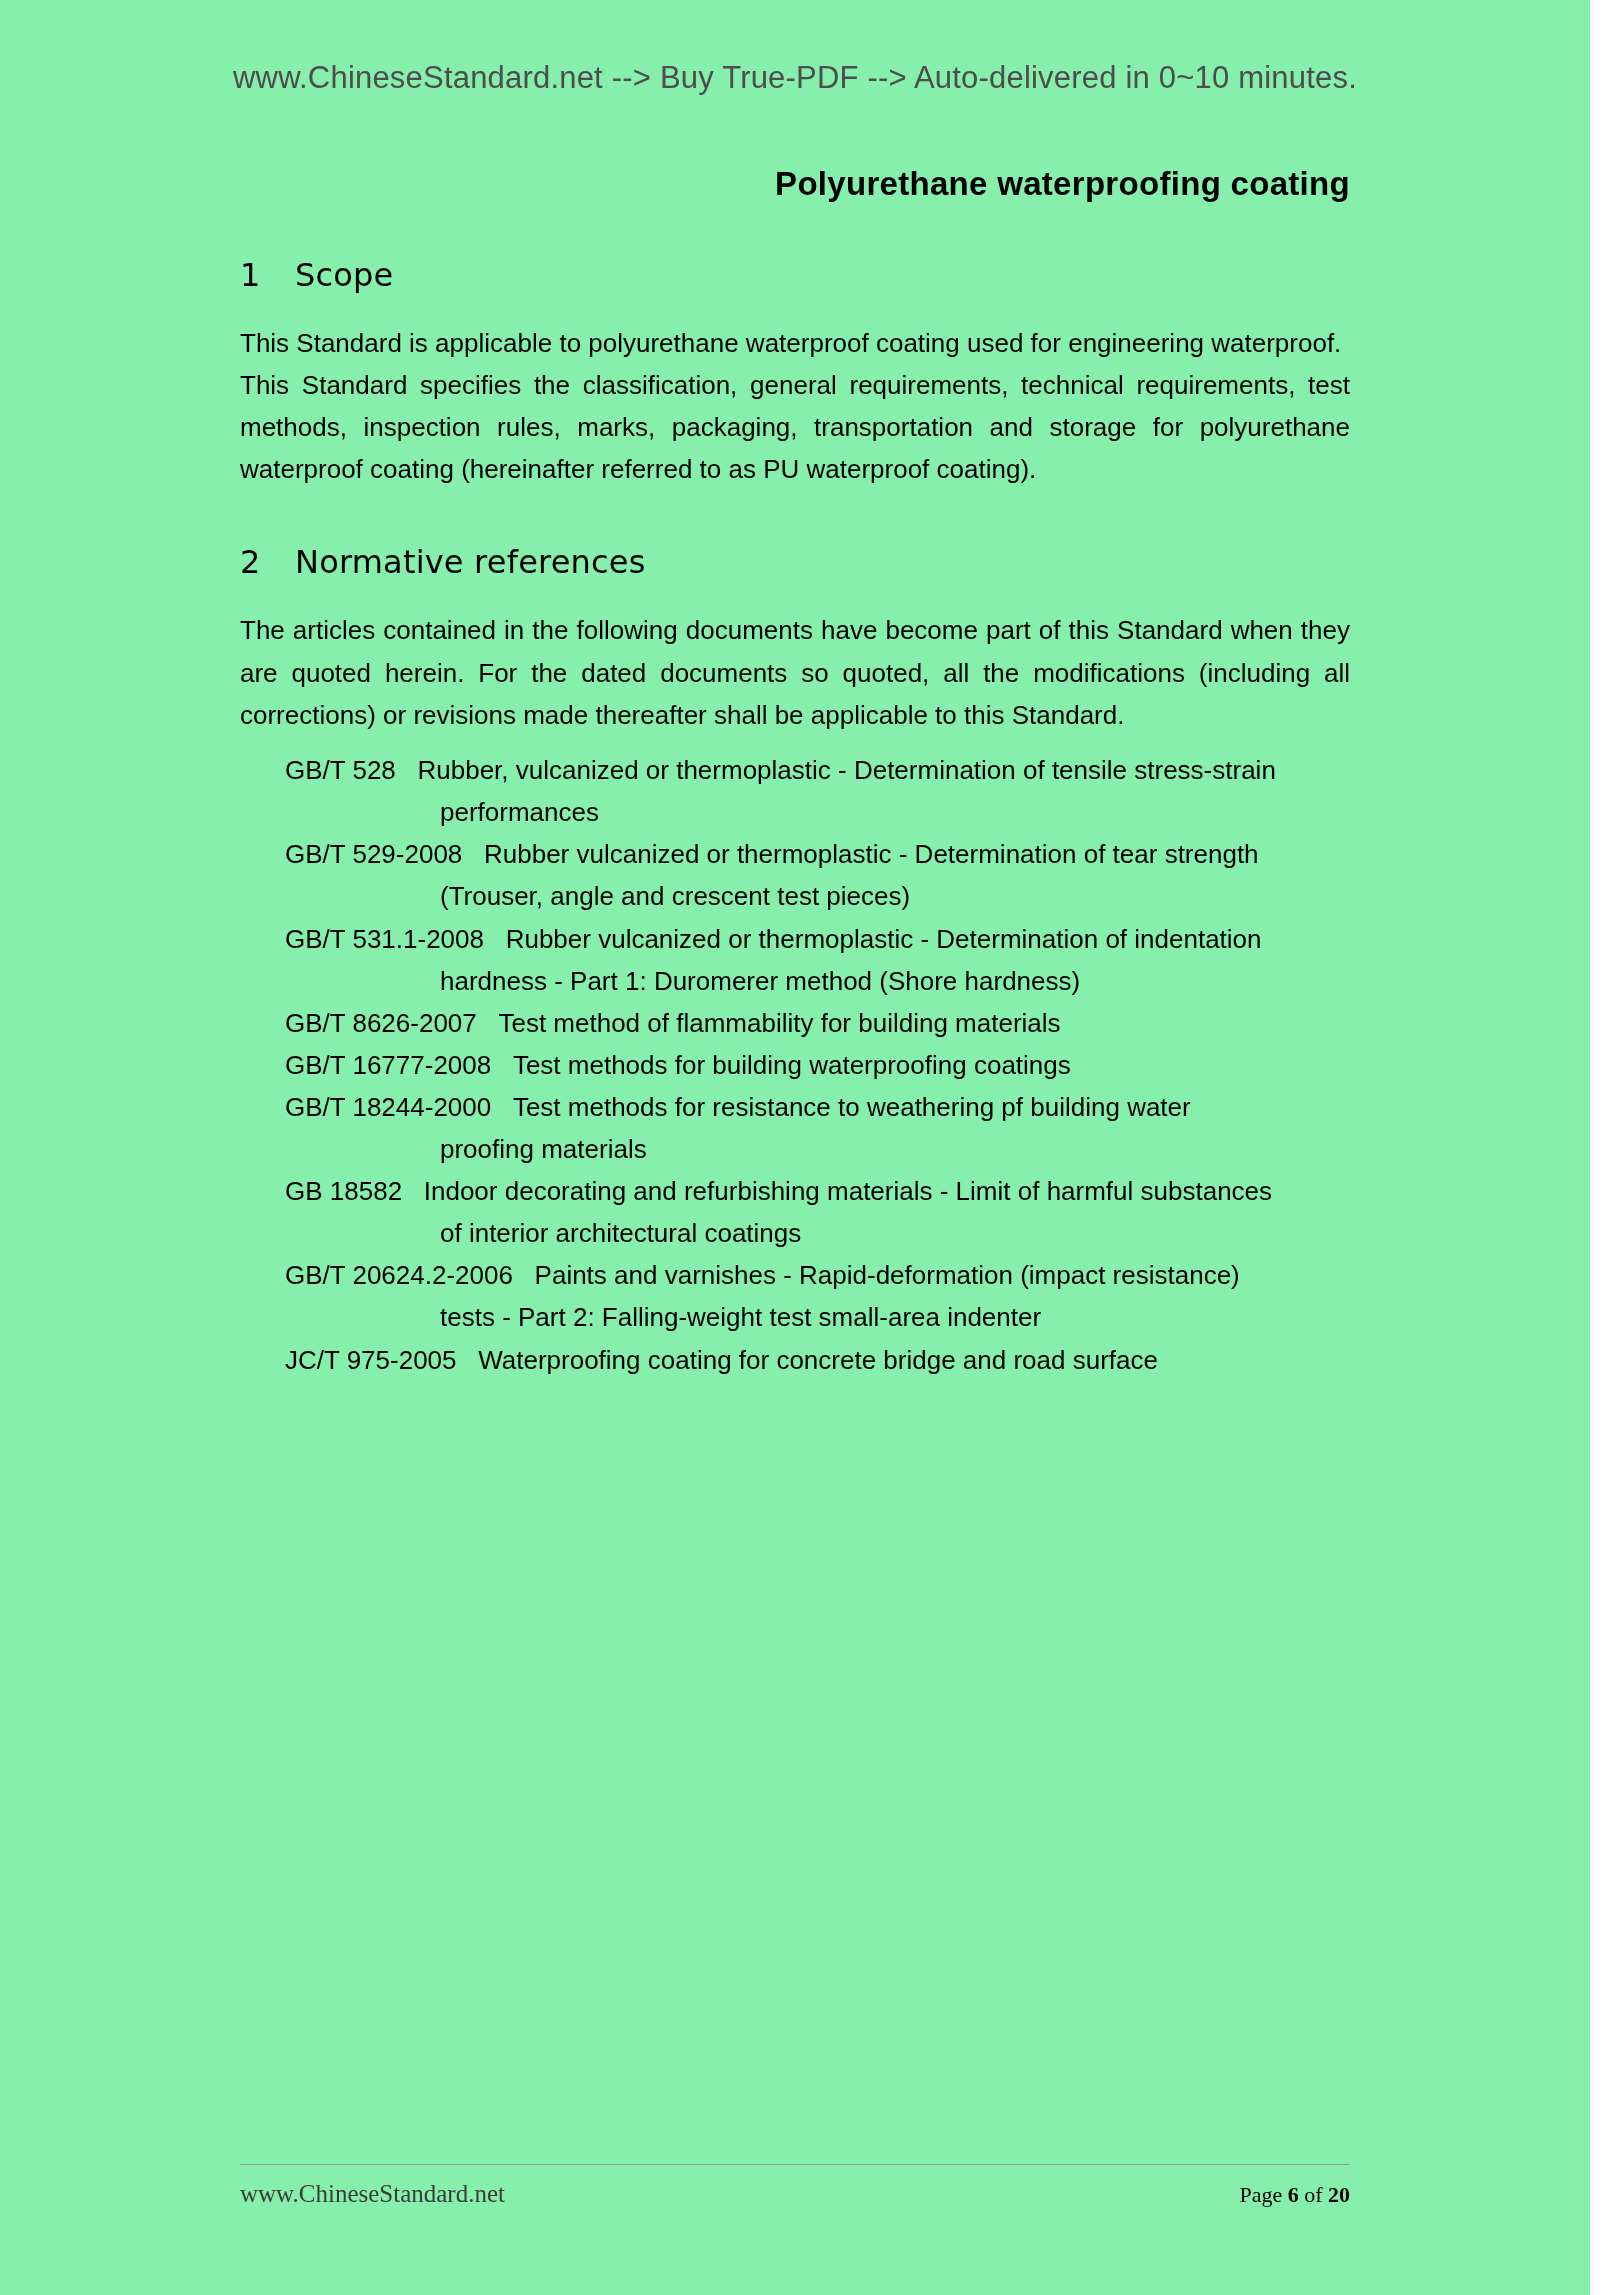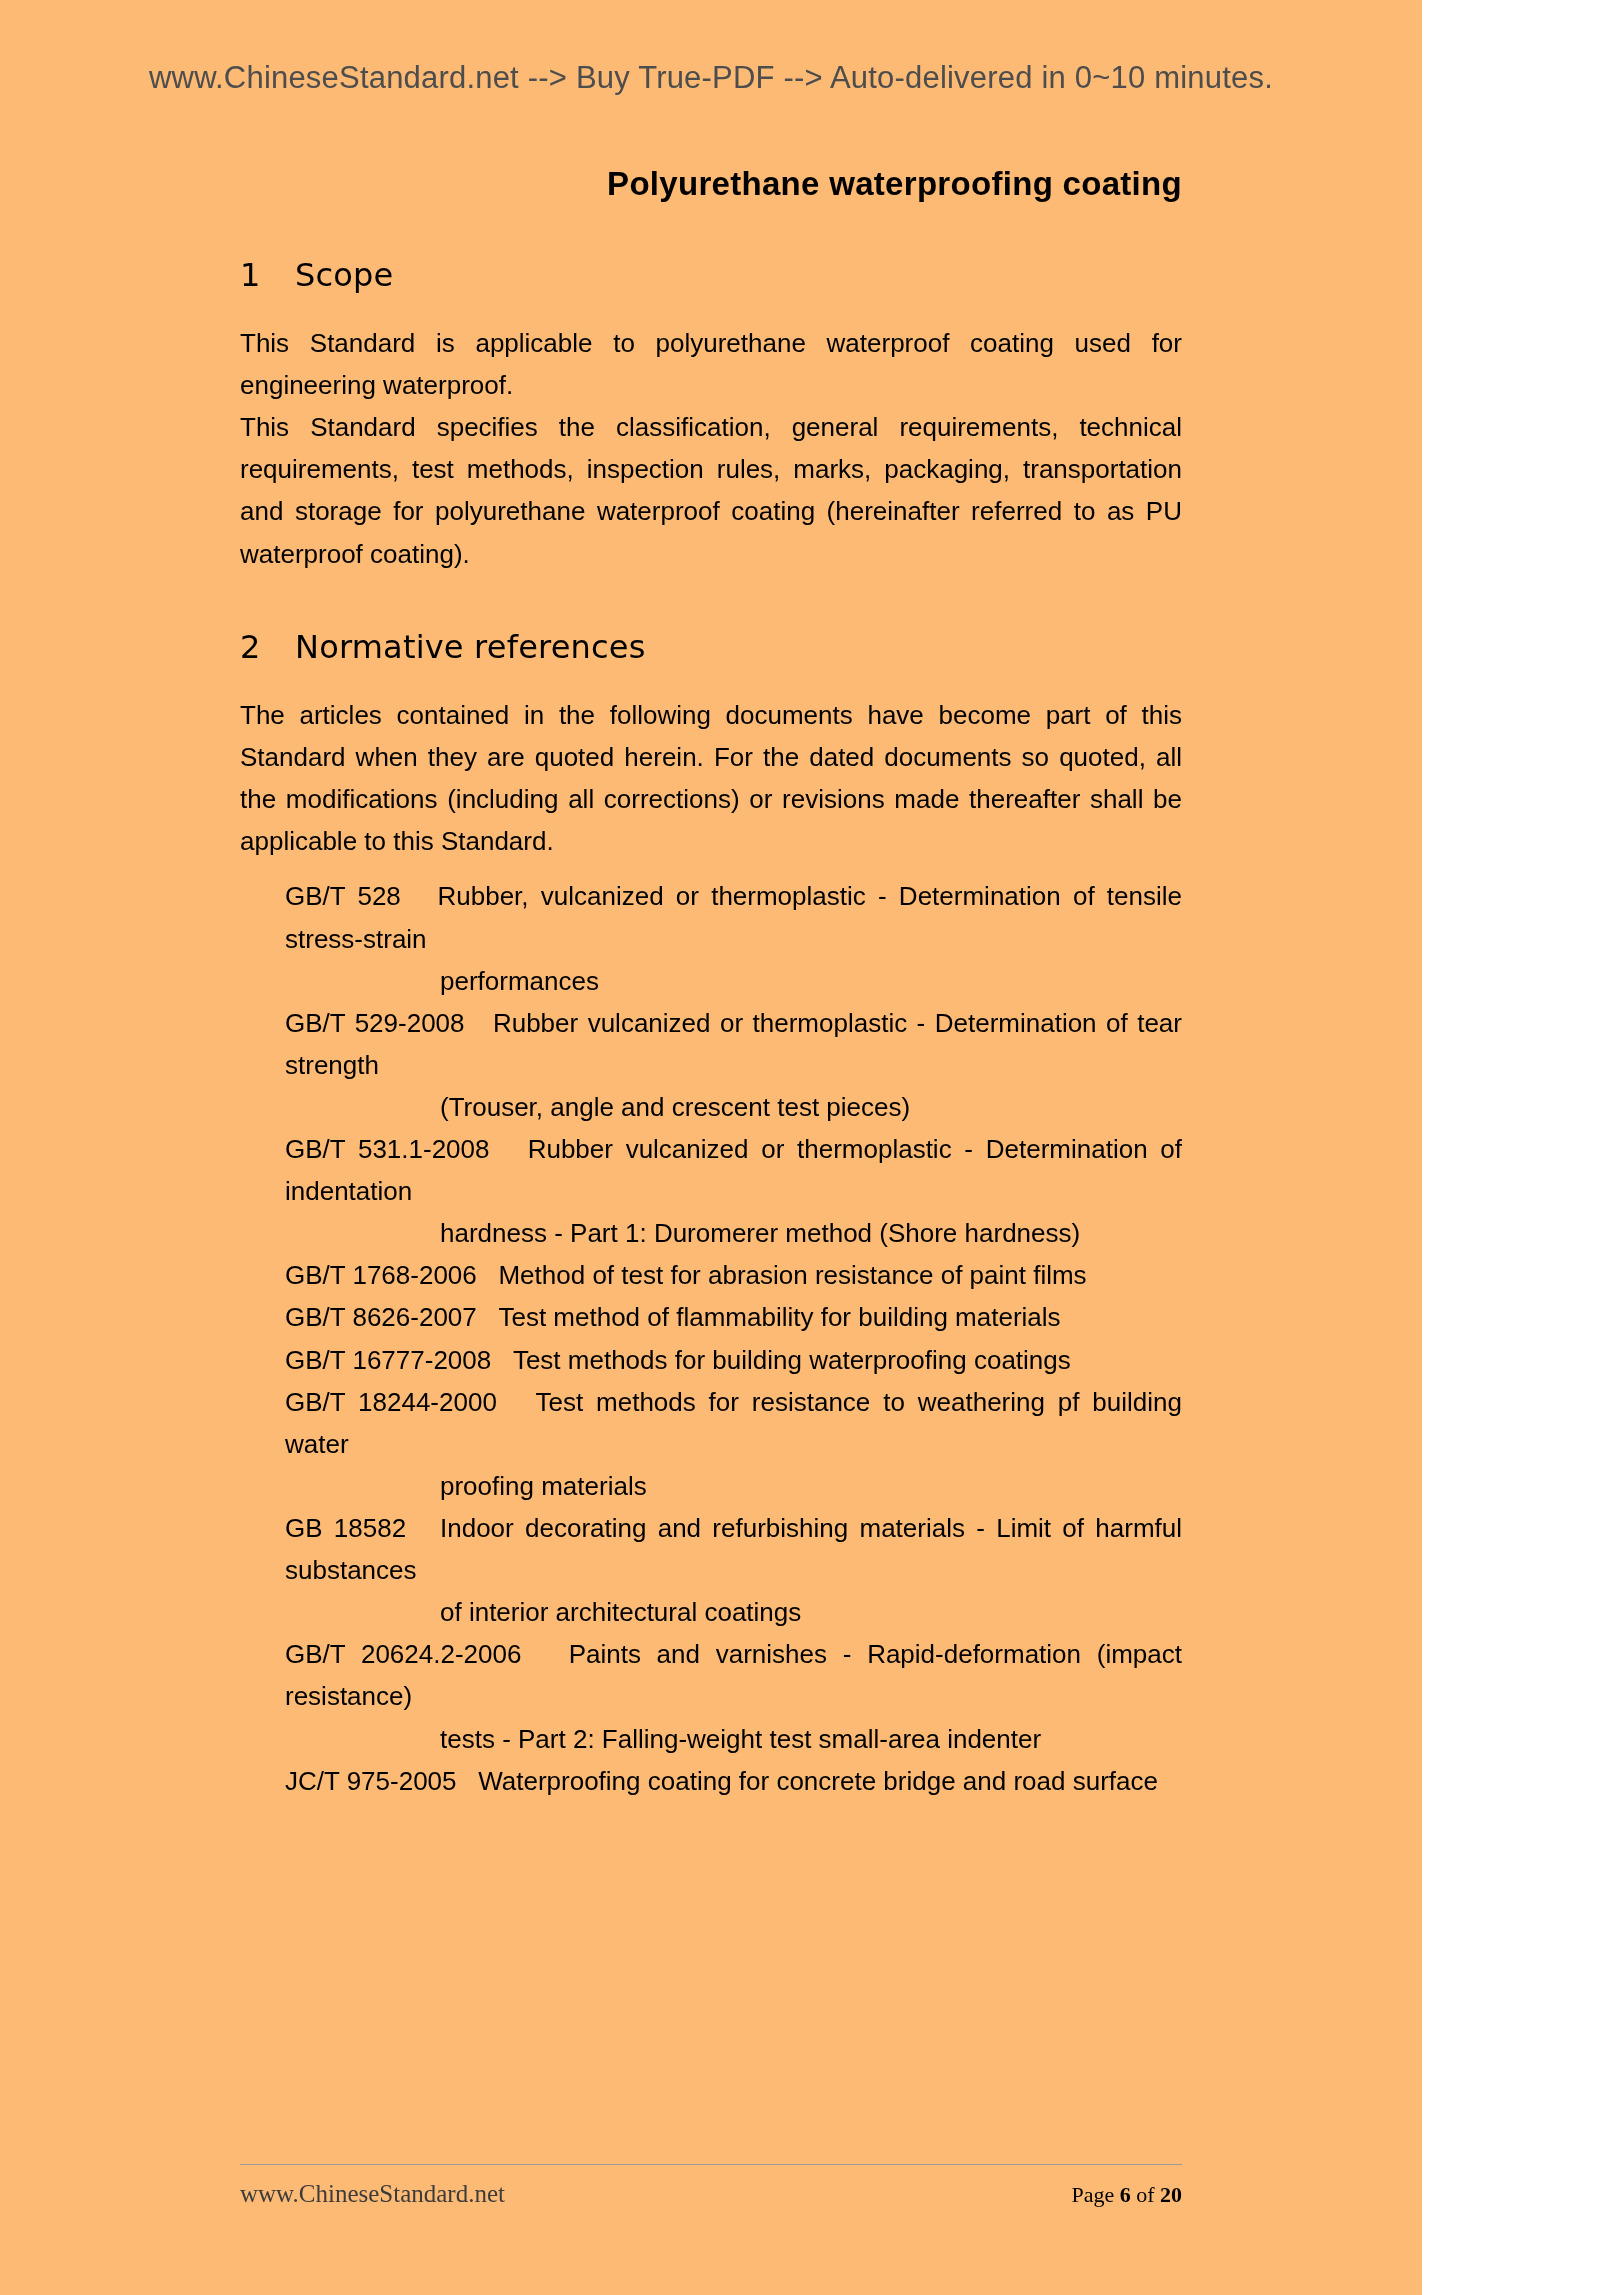--- a/index.html
+++ b/index.html
@@ -10,23 +10,23 @@
   body {
     width: 1623px;
     height: 2295px;
     font-family: "Liberation Sans", sans-serif;
     color: #000000;
     position: relative;
   }
   .page {
     position: absolute;
     top: 0; left: 0;
-    width: 1422px;
+    width: 1590px;
     height: 2295px;
-    background: #fdba74;
+    background: #86efac;
     box-sizing: border-box;
     padding: 0 240px;
   }
   .watermark {
     position: absolute;
     top: 60px;
     left: 0;
     width: 100%;
     text-align: center;
     font-size: 31px;
@@ -140,23 +140,20 @@
     <div class="ref-item">
       <span>GB/T 529-2008</span>&nbsp;&nbsp;&nbsp;<span class="ref-body">Rubber vulcanized or thermoplastic - Determination of tear strength</span>
     </div>
     <div class="ref-cont">(Trouser, angle and crescent test pieces)</div>
 
     <div class="ref-item">
       <span>GB/T 531.1-2008</span>&nbsp;&nbsp;&nbsp;<span class="ref-body">Rubber vulcanized or thermoplastic - Determination of indentation</span>
     </div>
     <div class="ref-cont">hardness - Part 1: Duromerer method (Shore hardness)</div>
 
-    <div class="ref-item">
-      <span>GB/T 1768-2006</span>&nbsp;&nbsp;&nbsp;<span class="ref-body">Method of test for abrasion resistance of paint films</span>
-    </div>
 
     <div class="ref-item">
       <span>GB/T 8626-2007</span>&nbsp;&nbsp;&nbsp;<span class="ref-body">Test method of flammability for building materials</span>
     </div>
 
     <div class="ref-item">
       <span>GB/T 16777-2008</span>&nbsp;&nbsp;&nbsp;<span class="ref-body">Test methods for building waterproofing coatings</span>
     </div>
 
     <div class="ref-item">

